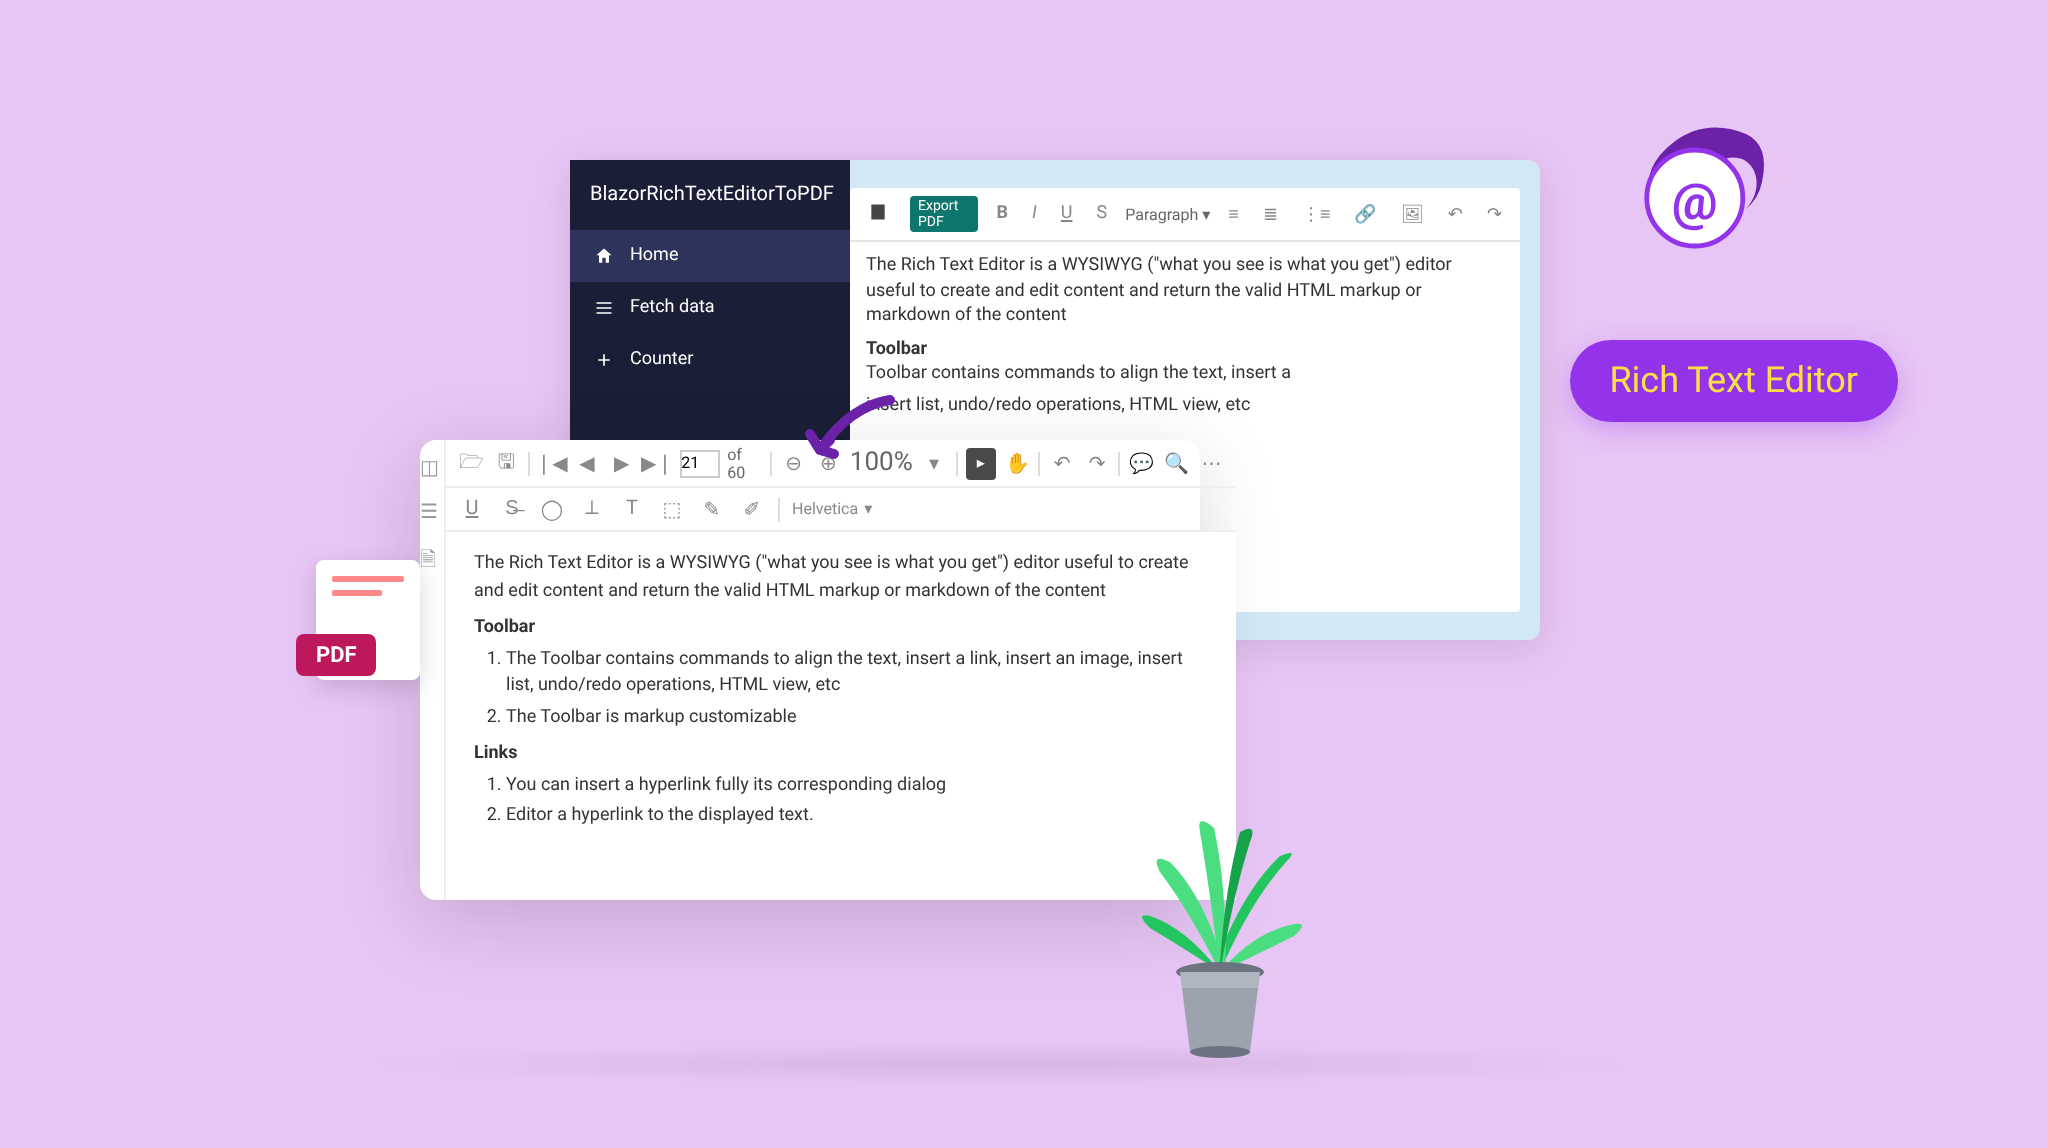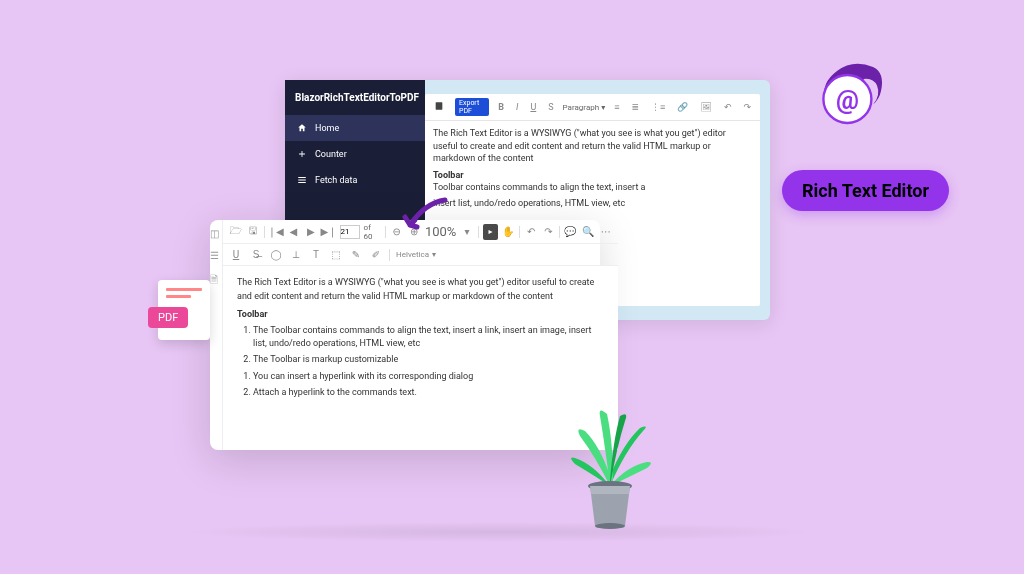--- a/index.html
+++ b/index.html
@@ -1,54 +1,54 @@
 <!DOCTYPE html>
 <html><head>
 <meta charset="utf-8">
 <style>
 *{box-sizing:border-box;margin:0;padding:0;font-family:-apple-system,BlinkMacSystemFont,'Segoe UI',Roboto,sans-serif}
 body{width:1024px;height:574px;background:#e7c5f4;overflow:hidden;position:relative}
 .app-window{position:absolute;top:80px;left:285px;width:485px;height:240px;background:#d3e8f5;border-radius:6px;display:flex;box-shadow:0 4px 20px rgba(0,0,0,0.1)}
 .sidebar{width:140px;background:#1a1f37;color:#fff;font-size:10px}
-.sidebar-title{padding:12px 10px;font-size:10px;font-weight:700}
+.sidebar-title{padding:12px 10px;font-size:10px;font-weight:400}
 .sidebar-item{padding:8px 12px;display:flex;align-items:center;gap:8px;font-size:9px;cursor:pointer}
 .sidebar-item.active{background:#2d335a}
 .sidebar-icon{width:10px;height:10px;display:inline-flex;align-items:center;justify-content:center}
 .editor-pane{flex:1;background:#fff;margin:14px 10px 14px 0;border-radius:2px;display:flex;flex-direction:column}
 .rte-toolbar{display:flex;align-items:center;gap:6px;padding:4px 6px;border-bottom:1px solid #e5e5e5;font-size:8px;color:#666}
 .rte-btn{padding:2px 3px;cursor:pointer;color:#888;font-size:9px}
 .rte-select{font-size:8px;color:#666;display:flex;align-items:flex-end;gap:2px}
-.export-badge{background:#1d4ed8;color:#fff;font-size:7px;padding:1px 4px;border-radius:2px;margin-left:2px}
+.export-badge{background:#0f766e;color:#fff;font-size:7px;padding:1px 4px;border-radius:2px;margin-left:2px}
 .rte-content{padding:6px 8px;font-size:9px;color:#333;line-height:1.4}
 .rte-content strong{display:block;margin-top:4px;font-size:9px}
 .rte-content p{margin-bottom:3px}
 .blazor-logo{position:absolute;top:55px;right:130px;width:85px;height:85px;z-index:5}
 .flame{position:absolute;width:80px;height:80px}
-.rte-badge{position:absolute;top:170px;right:75px;background:#9333ea;color:#000000;padding:10px 20px;border-radius:22px;font-size:18px;font-weight:700;z-index:5;box-shadow:0 4px 12px rgba(147,51,234,0.3)}
+.rte-badge{position:absolute;top:170px;right:75px;background:#9333ea;color:#fde047;padding:10px 20px;border-radius:22px;font-size:18px;font-weight:400;z-index:5;box-shadow:0 4px 12px rgba(147,51,234,0.3)}
 .pdf-window{position:absolute;top:220px;left:210px;width:390px;height:230px;background:#fff;border-radius:8px;box-shadow:0 10px 40px rgba(0,0,0,0.15);display:flex;z-index:3}
 .pdf-sidebar{width:26px;border-right:1px solid #eee;display:flex;flex-direction:column;align-items:center;padding-top:8px;gap:10px}
 .pdf-side-icon{width:12px;height:12px;color:#999;cursor:pointer;font-size:10px}
 .pdf-main{flex:1;display:flex;flex-direction:column}
 .pdf-toolbar{height:24px;border-bottom:1px solid #eee;display:flex;align-items:center;padding:0 6px;gap:4px;font-size:8px;color:#666}
 .pdf-toolbar2{height:22px;border-bottom:1px solid #eee;display:flex;align-items:center;padding:0 6px;gap:6px;font-size:8px;color:#888}
 .pdf-tb-btn{width:14px;height:14px;display:flex;align-items:center;justify-content:center;cursor:pointer;color:#888;font-size:10px}
 .pdf-tb-sep{width:1px;height:12px;background:#ddd}
 .pdf-page-input{width:20px;height:14px;border:1px solid #ccc;text-align:left;font-size:8px}
 .pdf-zoom{font-size:13px}
 .pdf-dark-btn{background:#4a4a4a;width:16px;height:16px;display:flex;align-items:center;justify-content:center;color:#fff;font-size:8px;border-radius:2px}
 .pdf-content{padding:10px 14px;font-size:9px;color:#333;line-height:1.5;background:#fff;flex:1}
 .pdf-content strong{display:block;margin:5px 0 2px}
 .pdf-content ol{margin-left:16px;margin-bottom:4px}
 .pdf-content li{margin-bottom:2px}
 .pdf-icon-badge{position:absolute;top:280px;left:158px;z-index:4}
 .pdf-doc{width:52px;height:60px;background:#fff;border-radius:4px;box-shadow:0 4px 12px rgba(0,0,0,0.15);padding:8px 8px}
 .pdf-doc-line{height:3px;background:#ff8787;border-radius:1px;margin-bottom:4px}
 .pdf-doc-line.w1{width:100%}
 .pdf-doc-line.w2{width:70%}
-.pdf-label{position:absolute;top:27px;left:-10px;background:#ec4899;color:#fff;font-size:11px;font-weight:400;padding:4px 10px;border-radius:4px}
+.pdf-label{position:absolute;top:37px;left:-10px;background:#be185d;color:#fff;font-size:11px;font-weight:700;padding:4px 10px;border-radius:4px}
 .arrow{position:absolute;top:195px;left:395px;z-index:4}
 .plant{position:absolute;bottom:34px;left:555px;z-index:6}
 .shadow-ellipse{position:absolute;bottom:32px;left:180px;width:640px;height:20px;background:radial-gradient(ellipse,rgba(0,0,0,0.08),transparent 70%);z-index:1}
 .helv{font-size:8px;color:#888;display:flex;align-items:flex-start;gap:3px}
 </style>
 </head>
 <body>
 
 <div class="shadow-ellipse"></div>
 
@@ -59,32 +59,32 @@
       <span class="sidebar-icon">
         <svg width="10" height="10" viewBox="0 0 24 24" fill="currentColor">
             <path d="M12 3l9 8h-3v9h-4v-6H10v6H6v-9H3z"></path>
           </svg>
       </span>
       <span>Home</span>
     </div>
     <div class="sidebar-item">
       <span class="sidebar-icon">
         <svg width="10" height="10" viewBox="0 0 24 24" fill="currentColor">
-            <path d="M11 5h2v6h6v2h-6v6h-2v-6H5v-2h6z"></path>
-          </svg>
-      </span>
-      <span>Counter</span>
+            <path d="M3 5h18v2H3zm0 6h18v2H3zm0 6h18v2H3z"></path>
+          </svg>
+      </span>
+      <span>Fetch data</span>
     </div>
     <div class="sidebar-item">
       <span class="sidebar-icon">
         <svg width="10" height="10" viewBox="0 0 24 24" fill="currentColor">
-            <path d="M3 5h18v2H3zm0 6h18v2H3zm0 6h18v2H3z"></path>
-          </svg>
-      </span>
-      <span>Fetch data</span>
+            <path d="M11 5h2v6h6v2h-6v6h-2v-6H5v-2h6z"></path>
+          </svg>
+      </span>
+      <span>Counter</span>
     </div>
   </div>
   <div class="editor-pane">
     <div class="rte-toolbar">
       <span class="rte-btn">
         <svg width="10" height="10" viewBox="0 0 24 24" fill="#444">
             <rect x="4" y="3" width="16" height="18" rx="1"></rect>
           </svg>
       </span>
       <span class="export-badge">Export PDF</span>
@@ -191,23 +191,24 @@
           <span>▾</span>
         </span>
     </div>
     <div class="pdf-content">
       <p>The Rich Text Editor is a WYSIWYG ("what you see is what you get") editor useful to create and edit content and return the valid HTML markup or markdown of the content</p>
       <strong>Toolbar</strong>
       <ol>
         <li>The Toolbar contains commands to align the text, insert a link, insert an image, insert list, undo/redo operations, HTML view, etc</li>
         <li>The Toolbar is markup customizable</li>
       </ol>
+      <strong>Links</strong>
       <ol>
-        <li>You can insert a hyperlink with its corresponding dialog</li>
-        <li>Attach a hyperlink to the commands text.</li>
+        <li>You can insert a hyperlink fully its corresponding dialog</li>
+        <li>Editor a hyperlink to the displayed text.</li>
       </ol>
     </div>
   </div>
 </div>
 
 <div class="plant">
   <svg width="110" height="150" viewBox="0 0 110 150">
     <path d="M55 100 Q40 70 25 50 Q20 40 30 45 Q45 60 55 90" fill="#4ade80"></path>
     <path d="M55 100 Q70 65 88 45 Q95 38 85 42 Q68 58 55 90" fill="#22c55e"></path>
     <path d="M55 100 Q50 60 45 30 Q43 20 52 28 Q58 55 58 95" fill="#4ade80"></path>

